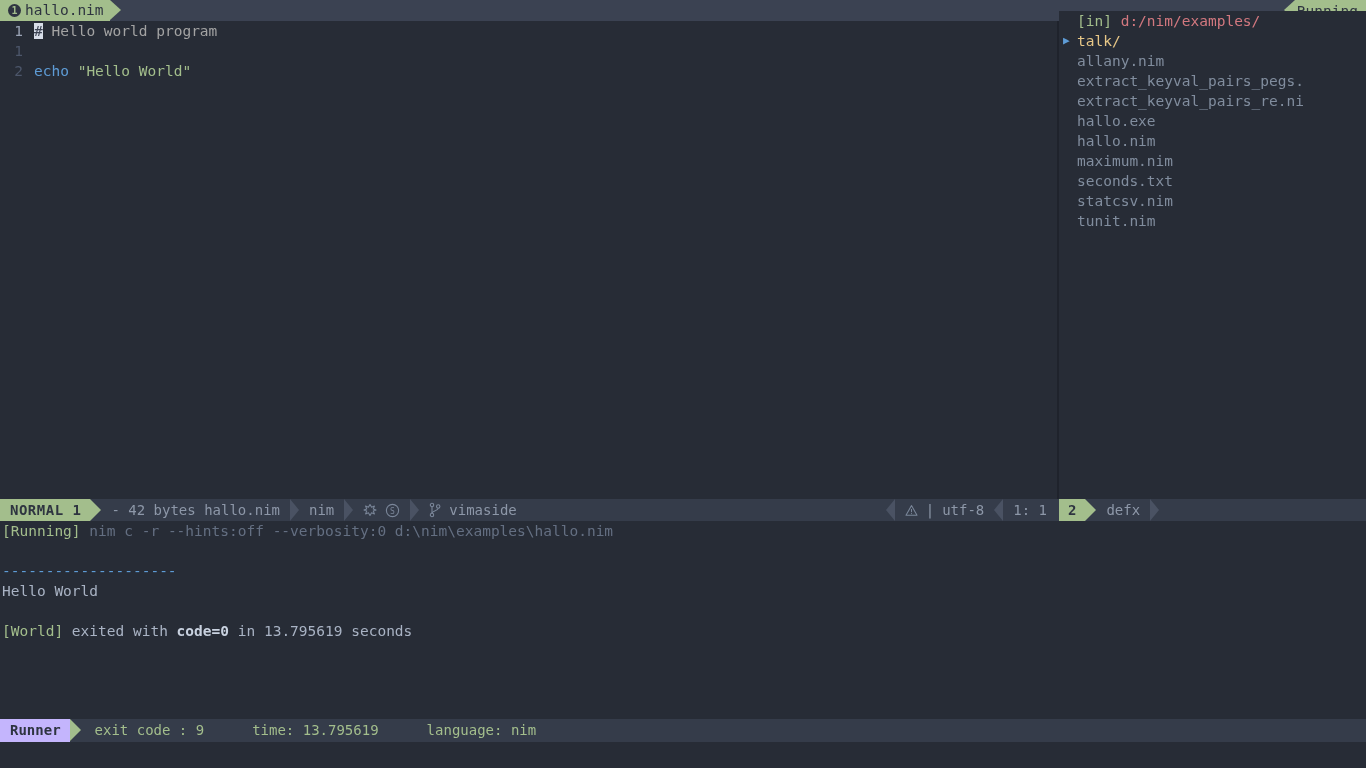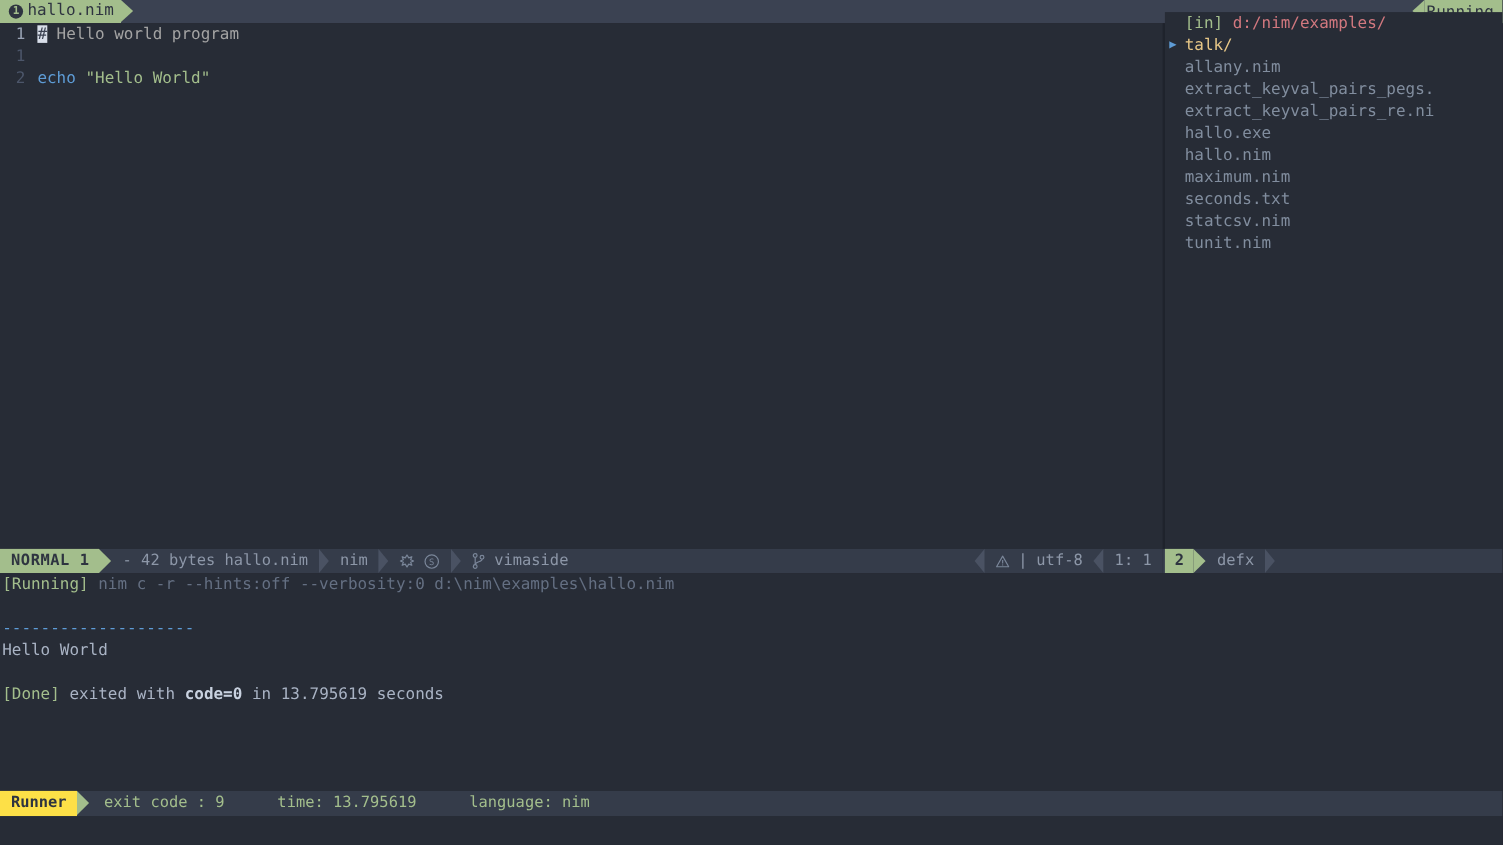--- a/index.html
+++ b/index.html
@@ -149,21 +149,21 @@
   .t-out { color: #a9b3c4; }
   .t-bold { color: #c9d2e0; font-weight: bold; }
 
   
   .runnerbar {
     position: absolute; left: 0; top: 719px; width: 1366px; height: 23px;
     background: #353c4a; display: flex; align-items: stretch;
     font-size: 14px; line-height: 23px; white-space: nowrap;
   }
   .rb-label {
-    background: #fde047; color: #2e3440; font-weight: bold; padding: 0 9px 0 10px;
+    background: #c4b5fd; color: #2e3440; font-weight: bold; padding: 0 9px 0 10px;
   }
   .rb-arrow {
     width: 0; height: 0; flex: none;
     border-top: 11.5px solid transparent; border-bottom: 11.5px solid transparent;
     border-left: 11px solid #a3be8c;
   }
   .rb-item { color: #a3be8c; padding: 0 10px; }
   .rb-item.first { padding-left: 14px; }
   .rb-gap { width: 28px; }
 
@@ -340,21 +340,21 @@
     <div class="t-line"><span class="t-tag-run">[Running]</span><span class="t-cmd"> nim c -r --hints:off --verbosity:0 d:\nim\examples\hallo.nim</span></div>
 
     <div class="t-line"></div>
 
     <div class="t-line"><span class="t-dash">--------------------</span></div>
 
     <div class="t-line"><span class="t-out">Hello World</span></div>
 
     <div class="t-line"></div>
 
-    <div class="t-line"><span class="t-tag-done">[Done]</span><span class="t-out"> exited with </span><span class="t-bold">code=0</span><span class="t-out"> in 13.795619 seconds</span></div>
+    <div class="t-line"><span class="t-tag-done">[World]</span><span class="t-out"> exited with </span><span class="t-bold">code=0</span><span class="t-out"> in 13.795619 seconds</span></div>
 
   </div>
 
   <div class="runnerbar">
     <div class="rb-label">Runner</div>
     <div class="rb-arrow"></div>
     <div class="rb-item first">exit code : 9</div>
     <div class="rb-gap"></div>
     <div class="rb-item">time: 13.795619</div>
     <div class="rb-gap"></div>

